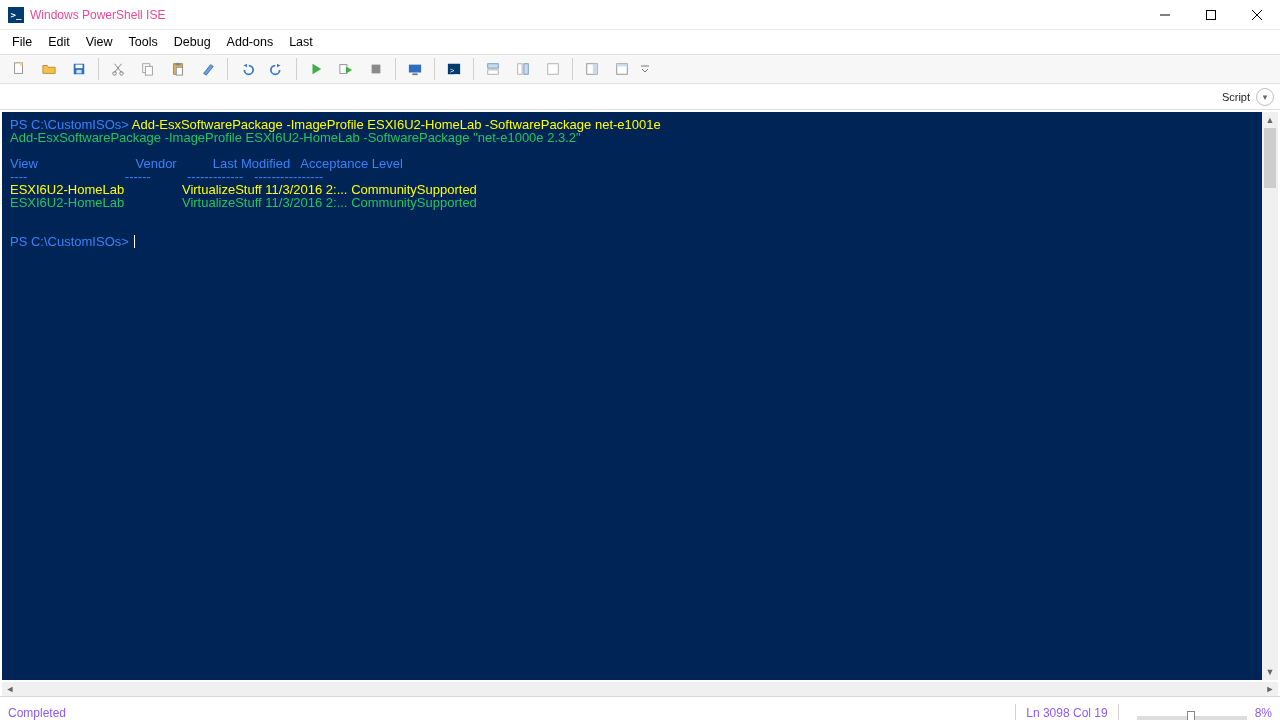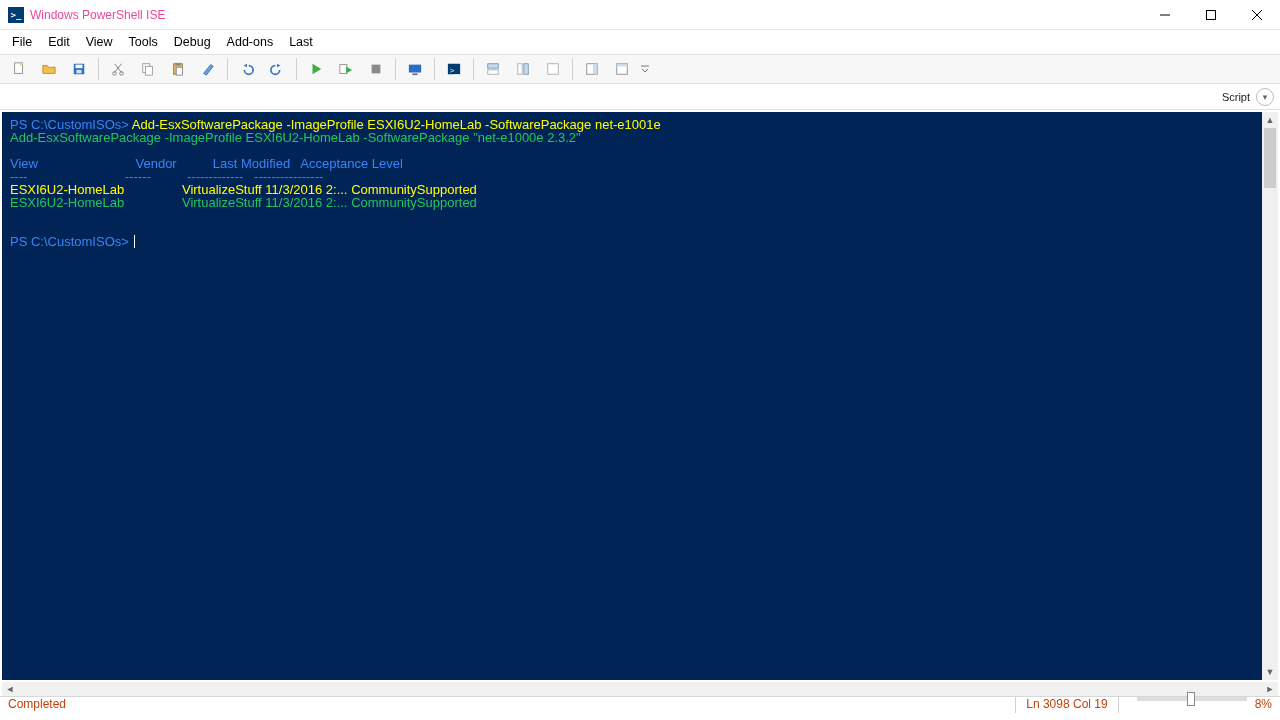--- a/index.html
+++ b/index.html
@@ -19,21 +19,21 @@
   .scriptbar{height:26px;background:#fff;border-bottom:1px solid #e1e1e1;display:flex;align-items:center;justify-content:flex-end;padding-right:6px;}
   .scriptbar span{font-size:11px;color:#222;margin-right:6px;}
   .scriptbar .chev{width:18px;height:18px;border:1px solid #bdbdbd;border-radius:50%;display:flex;align-items:center;justify-content:center;font-size:9px;color:#666;}
   .console-wrap{position:relative;height:calc(720px - 30px - 24px - 30px - 26px - 14px - 24px);padding:2px;}
   .console{width:calc(100% - 16px);height:100%;background:#012456;color:#eee;font-family:Consolas,"Lucida Console",monospace;font-size:13px;line-height:13px;white-space:pre;padding:6px 8px;overflow:hidden;}
   .scroll-v{position:absolute;top:2px;right:2px;width:16px;bottom:2px;background:#f0f0f0;display:flex;flex-direction:column;}
   .scroll-v .arr{height:16px;text-align:center;font-size:9px;color:#666;line-height:16px;}
   .scroll-v .thumb{height:60px;background:#cdcdcd;margin:0 2px;}
   .scroll-h{height:14px;background:#f0f0f0;margin:0 2px;display:flex;}
   .scroll-h .arr{width:16px;text-align:center;font-size:9px;color:#666;line-height:14px;}
-  .status{height:24px;border-top:1px solid #d8d8d8;background:#fff;display:flex;align-items:flex-start;font-size:12px;color:#c2410c;padding:0 8px;}
+  .status{height:24px;border-top:1px solid #d8d8d8;background:#fff;display:flex;align-items:flex-end;font-size:12px;color:#8b5cf6;padding:0 8px;}
   .status .spacer{flex:1;}
   .status .sep{width:1px;height:16px;background:#d0d0d0;margin:0 10px;}
   .zoom-slider{width:110px;height:4px;background:#ddd;position:relative;margin:0 8px;}
   .zoom-slider .thumb{width:8px;height:14px;background:#fff;border:1px solid #888;position:absolute;top:-5px;left:50px;}
   .c-white{color:#3b82f6;}
   .c-yellow{color:#ffff00;}
   .c-lav{color:#22c55e;}
   .cursor{display:inline-block;width:1px;height:13px;background:#fff;vertical-align:top;margin-left:2px;}
   svg{display:block;}
 </style>

